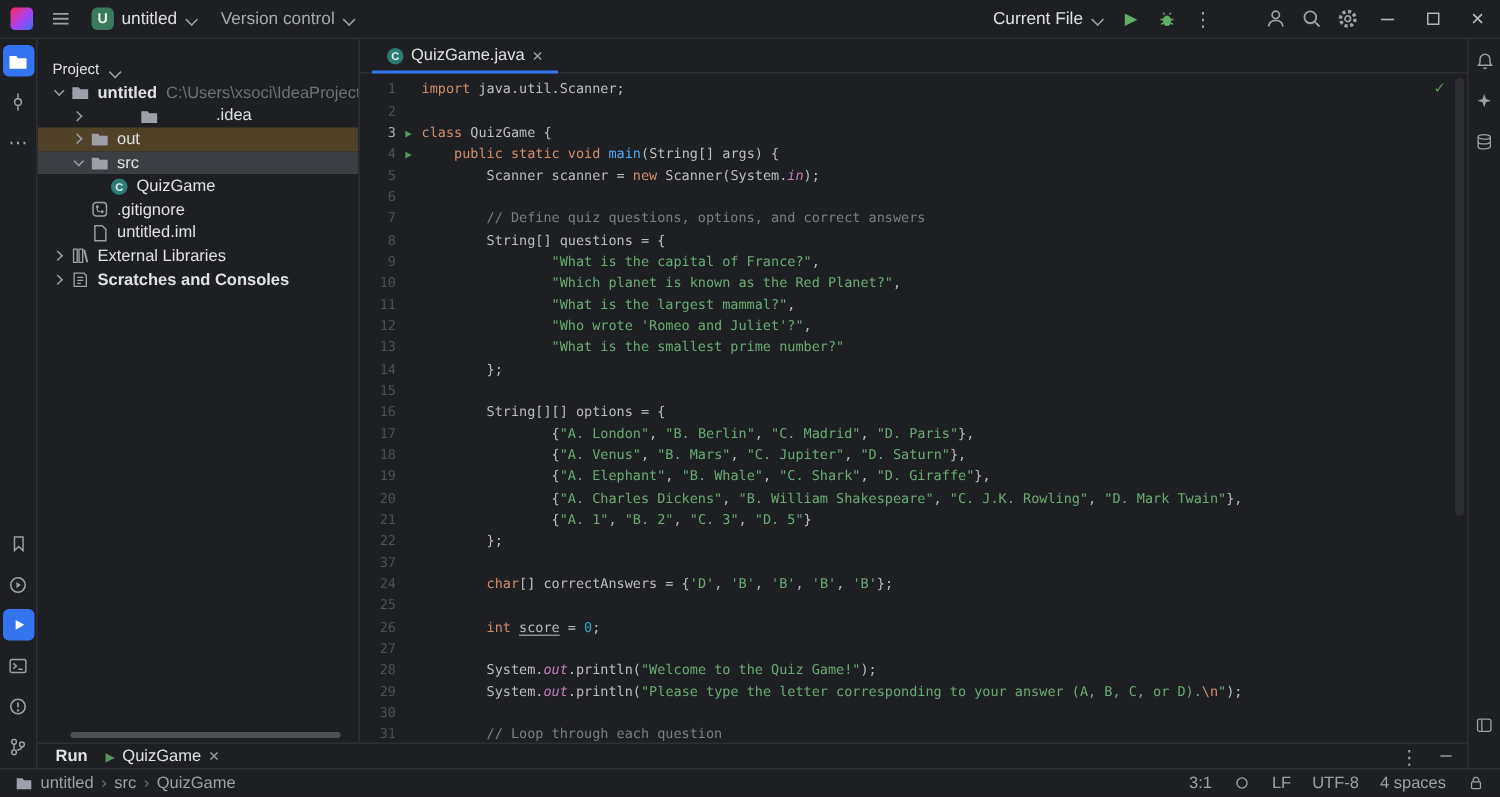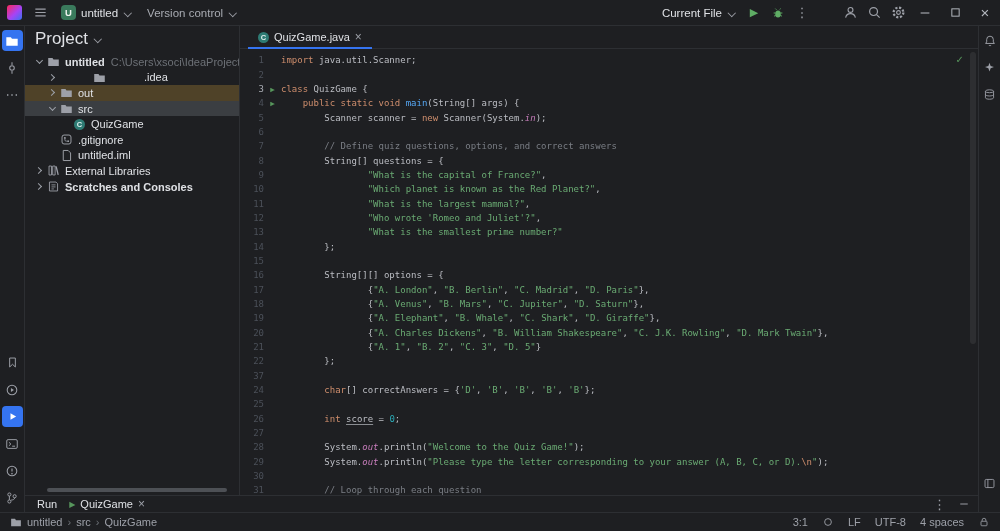--- a/index.html
+++ b/index.html
@@ -30,21 +30,21 @@
   .stripe.left{border-right:1px solid #2d2f33;}
   .stripe.right{width:22px;border-left:1px solid #2d2f33;}
   .tool-btn{width:21px;height:21px;border-radius:4px;display:flex;align-items:center;justify-content:center;color:#9da0a8;flex:none;}
   .tool-btn.active{background:#3574f0;color:#fff;}
   .spacer{flex:1;}
   .content-col{flex:1;display:flex;flex-direction:column;min-width:0;}
   .work-row{display:flex;height:469px;min-height:0;}
 
   
   .project-panel{width:215px;flex:none;border-right:1px solid #2d2f33;position:relative;display:flex;flex-direction:column;overflow:hidden;}
-  .panel-header{height:26px;flex:none;display:flex;align-items:center;gap:6px;padding-left:10px;font-size:17px;color:#dfe1e5;}
+  .panel-header{height:26px;flex:none;display:flex;align-items:flex-end;gap:6px;padding-left:10px;font-size:10px;color:#dfe1e5;}
   .tree{flex:1;overflow:hidden;font-size:11px;padding-top:2px;}
   .tree-row{height:15.6px;display:flex;align-items:center;white-space:nowrap;}
   .tree-row.hl-amber{background:#4f4228;}
   .tree-row.hl-gray{background:#3b3e42;}
   .chev-slot{width:13px;flex:none;display:flex;justify-content:center;}
   .tchev{width:7px;height:7px;position:relative;}
   .tchev::after{content:"";position:absolute;width:4px;height:4px;border-right:1.2px solid #9da0a8;border-bottom:1.2px solid #9da0a8;}
   .tchev.down::after{transform:rotate(45deg);top:0;left:1px;}
   .tchev.right::after{transform:rotate(-45deg);top:1px;left:0;}
   .tree-icon{width:15px;flex:none;display:flex;justify-content:center;margin-right:4px;color:#9da0a8;}
@@ -68,21 +68,21 @@
   .run-arrow{color:#57965c;font-size:7.5px;cursor:pointer;}
   .ctext{white-space:pre;}
   .tok-d{color:#bcbec4}.tok-k{color:#cf8e6d}.tok-s{color:#6aab73}.tok-c{color:#7a7e85}
   .tok-n{color:#2aacb8}.tok-f{color:#c77dbb;font-style:italic}.tok-m{color:#56a8f5}.tok-e{color:#cf8e6d}
   .tok-u{color:#bcbec4;text-decoration:underline;text-decoration-color:#8a8d92;text-underline-offset:1.5px;}
   .inspect-check{position:absolute;top:5px;right:14px;color:#57965c;font-size:10px;font-family:"DejaVu Sans",sans-serif;}
   .vthumb{position:absolute;top:3px;right:2px;width:6px;height:292px;background:rgba(255,255,255,.07);border-radius:3px;}
 
   
   .runbar{height:17px;flex:none;border-top:1px solid #2d2f33;display:flex;align-items:center;gap:12px;padding:0 8px 0 12px;font-size:11px;}
-  .runbar-title{color:#dfe1e5;font-weight:400;}
+  .runbar-title{color:#dfe1e5;font-weight:700;}
   .run-tab{display:flex;align-items:center;gap:5px;color:#dfe1e5;}
   .mini-play{color:#57965c;font-size:8px;}
   .runbar-right{margin-left:auto;display:flex;align-items:center;gap:12px;color:#9da0a8;}
 
   
   .statusbar{height:19px;border-top:1px solid #2d2f33;display:flex;align-items:center;padding:0 10px;font-size:11px;color:#9da0a8;gap:5px;}
   .crumb{color:#9da0a8;}
   .crumb-sep{color:#6d7177;padding:0 2px;}
   .sb-right{margin-left:auto;display:flex;align-items:center;gap:14px;justify-content:space-between;}
   .sb-item{white-space:nowrap;}

